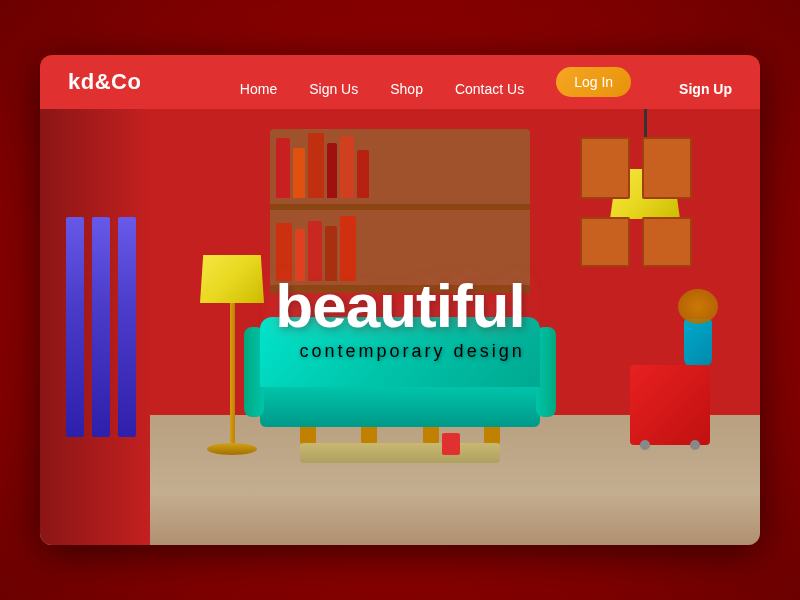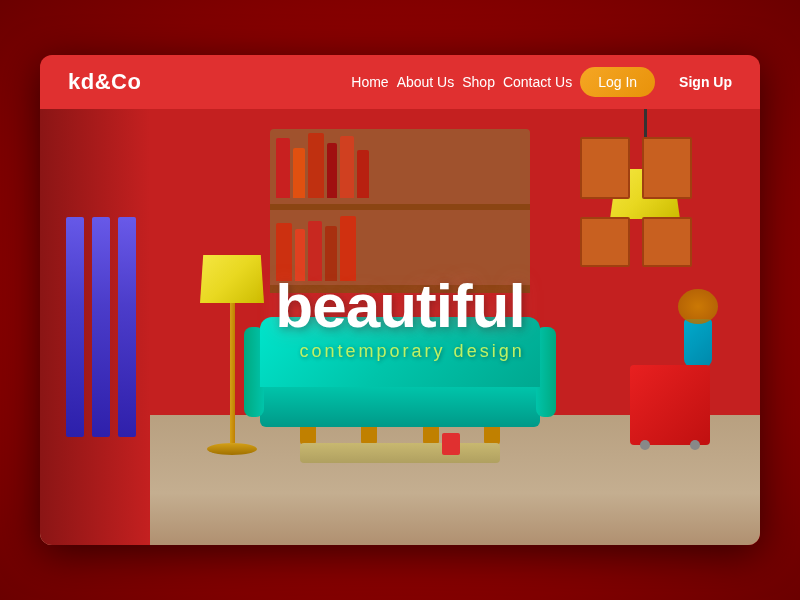--- a/index.html
+++ b/index.html
@@ -37,22 +37,22 @@
     }
     .nav-logo {
       color: white;
       font-size: 22px;
       font-weight: 700;
       letter-spacing: 0.5px;
       flex: 1;
     }
     .nav-links {
       display: flex;
-      align-items: center;
-      gap: 8px;
+      align-items: flex-end;
+      gap: 32px;
     }
     .nav-link {
       color: white;
       font-size: 14px;
       cursor: pointer;
       text-decoration: none;
       white-space: nowrap;
     }
     .btn-login {
       background: linear-gradient(135deg, #f5a623, #e8920a);
@@ -321,37 +321,37 @@
       font-size: 62px;
       font-weight: 900;
       color: white;
       text-shadow: 2px 2px 8px rgba(0,0,0,0.3), 0 0 20px rgba(255,100,100,0.4);
       letter-spacing: -1px;
       line-height: 1;
       white-space: nowrap;
     }
     .hero-subtitle {
       font-size: 18px;
-      color: #bef264;
+      color: #000000;
       letter-spacing: 3px;
       margin-top: 4px;
       text-shadow: 1px 1px 4px rgba(0,0,0,0.4);
       white-space: nowrap;
     }
   </style>
 </head>
 <body>
 
 <div id="app-container">
 
   <nav>
     <div class="nav-logo">kd&amp;Co</div>
     <div class="nav-links">
       <a class="nav-link">Home</a>
-      <a class="nav-link">About Us</a>
+      <a class="nav-link">Sign Us</a>
       <a class="nav-link">Shop</a>
       <a class="nav-link">Contact Us</a>
       <button class="btn-login">Log In</button>
       <button class="btn-signup">Sign Up</button>
     </div>
   </nav>
 
   <div class="hero">
 
     <div class="floor"></div>

